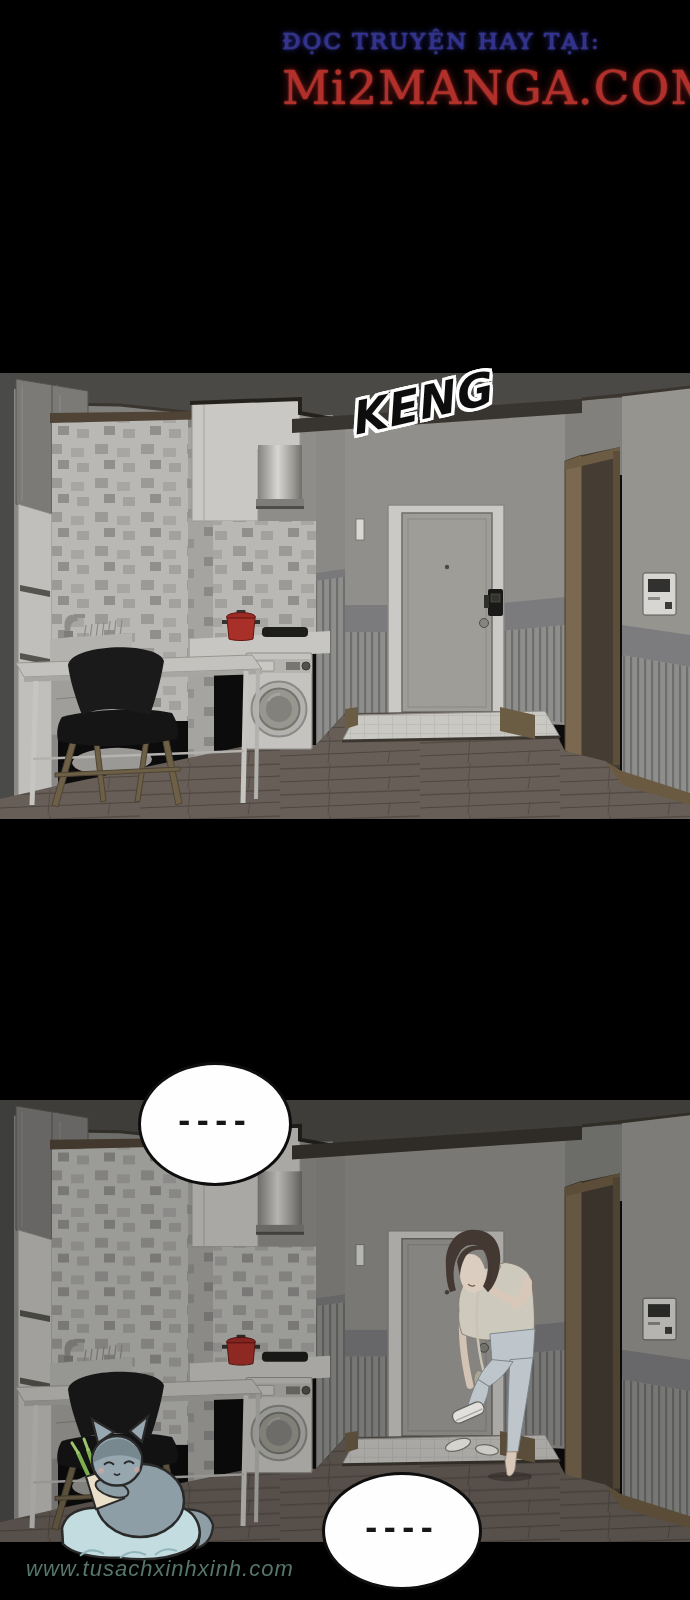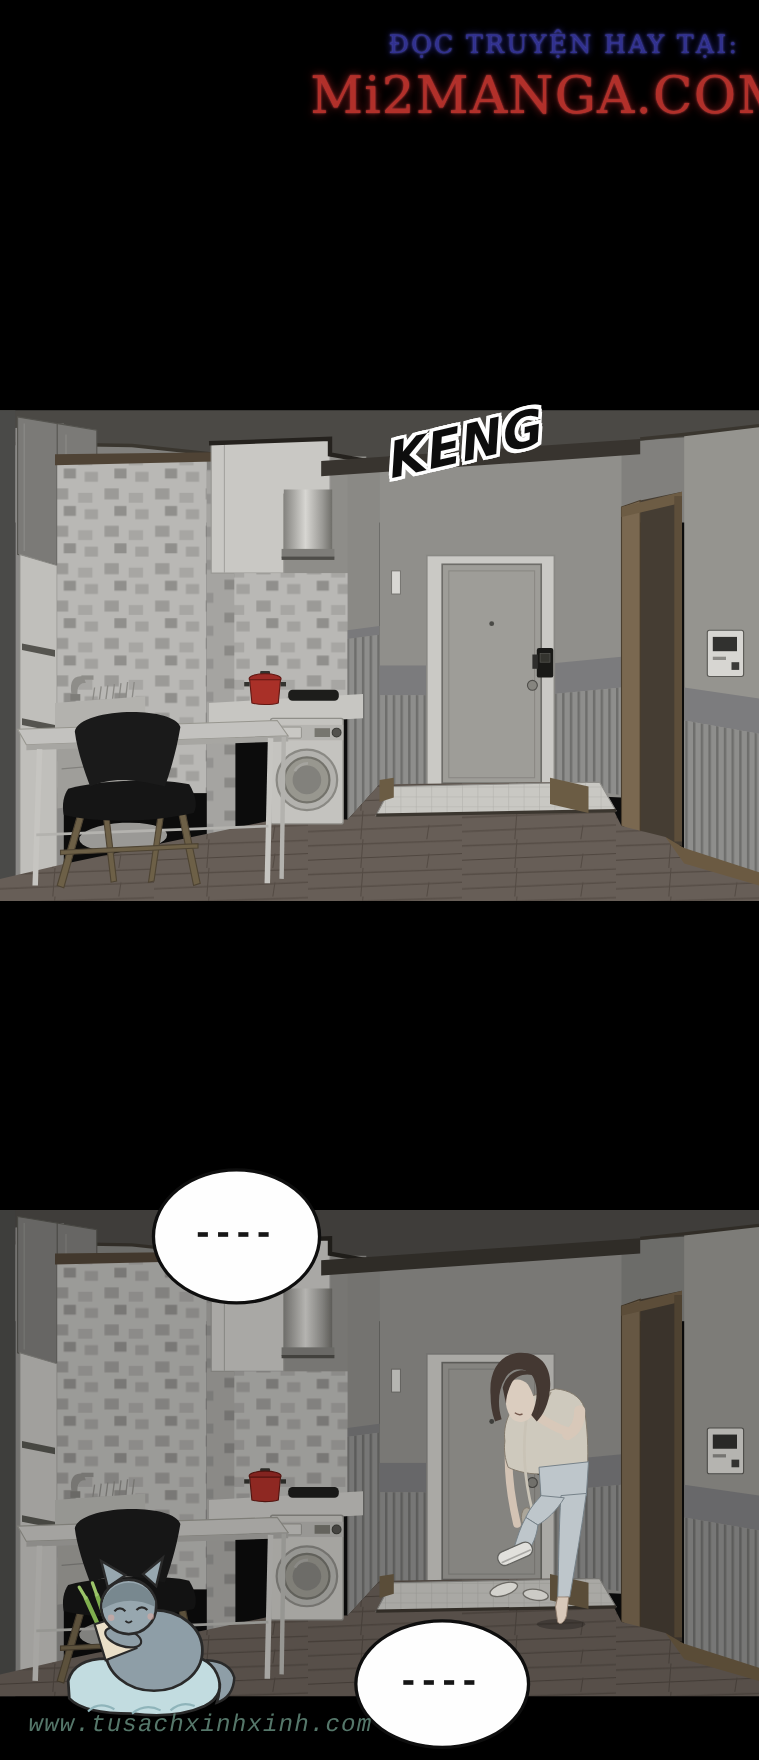--- a/index.html
+++ b/index.html
@@ -1,19 +1,19 @@
 <!DOCTYPE html>
 <html><head>
 <meta charset="utf-8">
 <style>
   html,body{margin:0;padding:0;background:#000;}
   .page{position:relative;width:690px;height:1600px;background:#000;overflow:hidden;
         font-family:"DejaVu Sans",sans-serif;}
   
-  .site-header{position:absolute;left:282px;top:28px;width:390px;text-align:right;}
+  .site-header{position:absolute;left:282px;top:28px;width:390px;text-align:left;}
   .tagline{font-family:"DejaVu Serif",serif;font-size:23px;letter-spacing:2px;
            color:#31318f;text-shadow:0 0 7px rgba(60,60,210,.85),0 0 2px rgba(130,130,255,.9);
            white-space:nowrap;}
   .site-title{font-family:"DejaVu Serif",serif;font-size:47px;letter-spacing:1px;
            color:#b1302a;margin-top:6px;
            text-shadow:0 0 9px rgba(225,45,45,.6),0 0 2px rgba(255,90,90,.85);
            white-space:nowrap;}
   
   .panel{position:absolute;left:0;width:690px;}
   .panel1{top:373px;height:446px;}
@@ -29,21 +29,21 @@
                    -2px -2px 0 #fff,2px 2px 0 #fff;}
   
   .bubble{position:absolute;background:#fefefe;border:3.5px solid #0e0e0e;border-radius:50%;
           display:flex;align-items:center;justify-content:center;z-index:5;
           font-weight:bold;font-size:30px;letter-spacing:6px;color:#161616;}
   .bubble span{transform:translateY(-3px);}
   .bubble-top{left:138px;top:1062px;width:148px;height:118px;}
   .bubble-bottom{left:322px;top:1472px;width:154px;height:112px;}
   
   .watermark{position:absolute;left:26px;top:1556px;z-index:6;
-             font-family:Liberation Mono, monospace;font-style:oblique;
+             font-family:Liberation Sans, sans-serif;font-style:oblique;
              font-size:22px;letter-spacing:1px;color:#5f8476;opacity:.9;}
   .hiddefs{position:absolute;width:0;height:0;}
 </style>
 </head>
 <body>
 
 <svg class="hiddefs" aria-hidden="true">
   <defs>
     <linearGradient id="hoodG" x1="0" y1="0" x2="1" y2="0">
       <stop offset="0" stop-color="#84837f"></stop>

